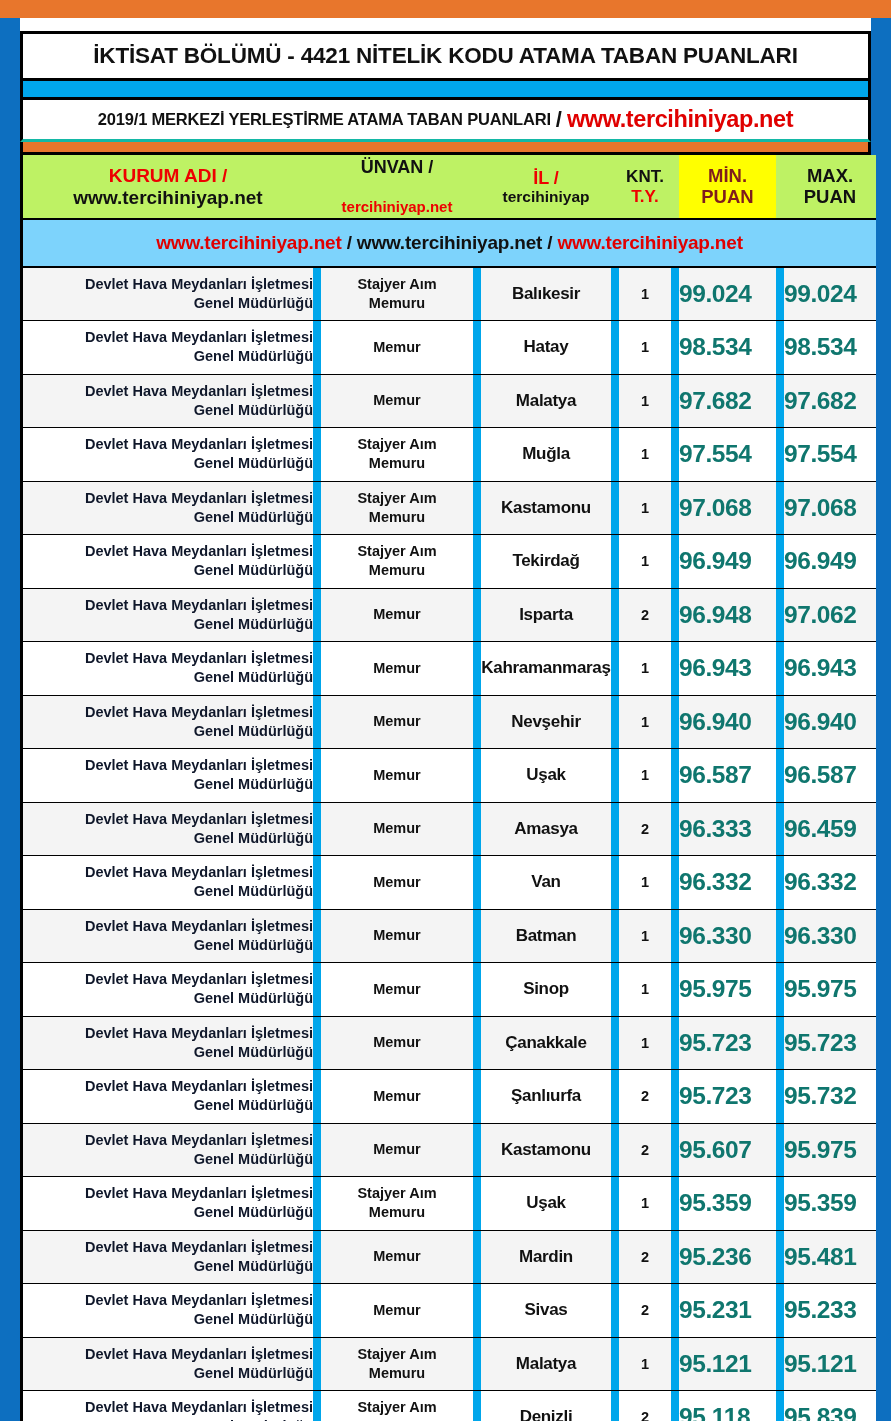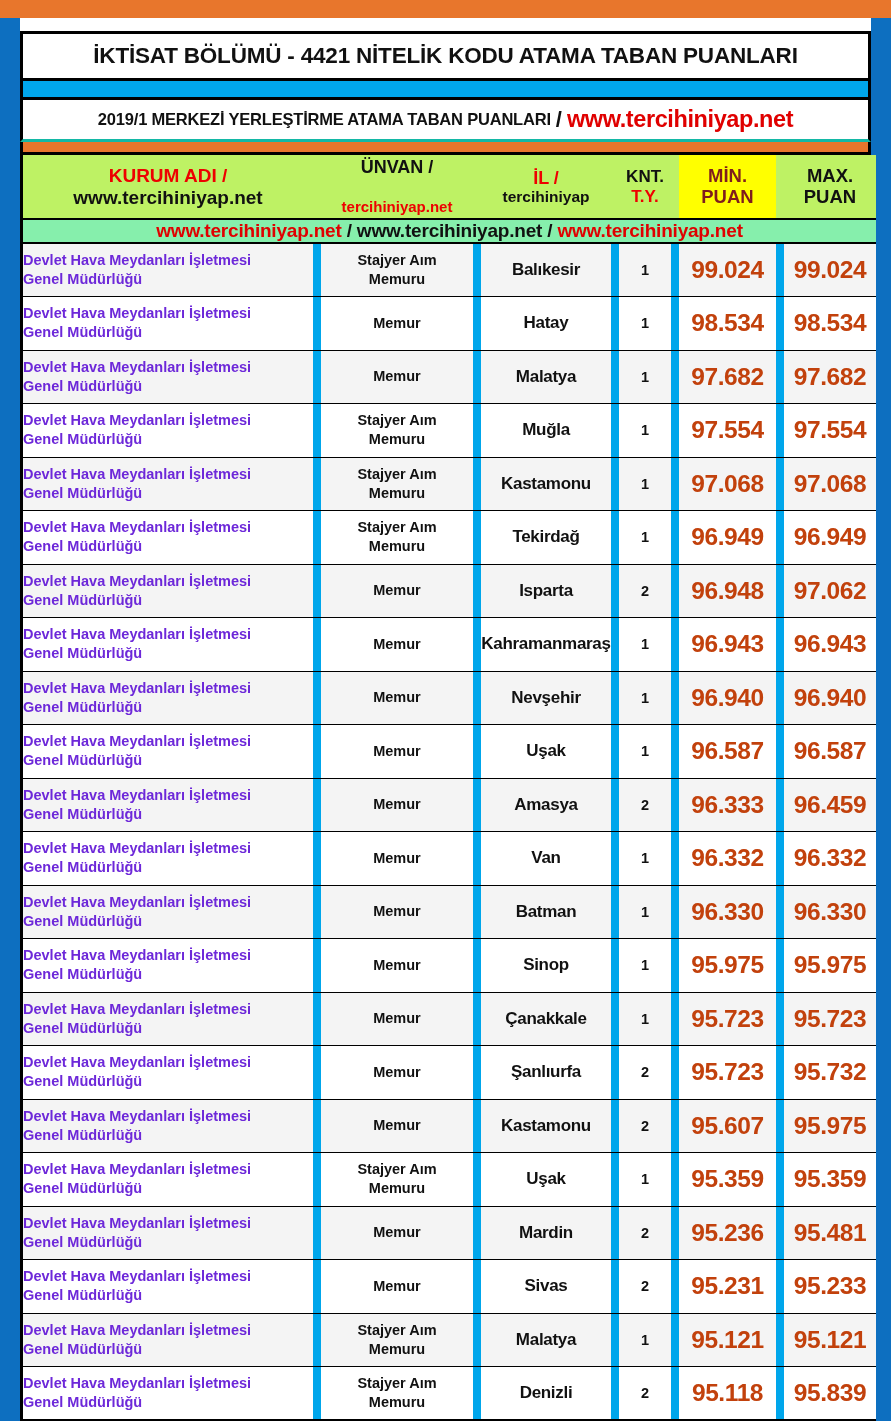--- a/index.html
+++ b/index.html
@@ -154,45 +154,45 @@
   .c-il .h-l1 { font-size: 18px; font-weight: bold; }
   .c-il .h-l2 { font-size: 15.5px; font-weight: bold; }
   .c-knt .h-l1 { font-size: 17px; font-weight: bold; }
   .c-knt .h-l2 { font-size: 17px; font-weight: bold; }
   .c-min { background: #ffff00 !important; }
   .c-min .h-l1, .c-min .h-l2 { font-size: 18.5px; font-weight: bold; color: #7f1d1d; }
   .c-max .h-l1, .c-max .h-l2 { font-size: 18.5px; font-weight: bold; color: #111; }
 
   
   tr.promo td {
-    background: #86efac;
-    height: 24px;
+    background: #7dd3fc;
+    height: 48px;
     text-align: center;
     border-top: 2px solid #000;
     border-bottom: 2px solid #000;
   }
   .promo-txt { white-space: nowrap; font-size: 19px; font-weight: bold; letter-spacing: -0.2px; }
   .promo-txt .r { color: #e00000; }
   .promo-txt .k { color: #111111; }
 
   
   tr.drow td {
     height: 53.5px;
     border-bottom: 1.5px solid #000;
   }
   tr.drow.alt td.cell { background: #f4f4f4; }
   tr.drow td.cell { background: #ffffff; }
   tr.drow:last-child td { border-bottom: 0; }
 
   td.kurum {
-    text-align: left;
+    text-align: right;
     font-size: 14.5px;
     font-weight: bold;
     line-height: 1.32;
-    color: #6d28d9;
+    color: #0f172a;
     padding: 0 4px;
     margin-top: 38px;
   }
   td.unvan {
     text-align: center;
     font-size: 14.5px;
     font-weight: bold;
     line-height: 1.32;
     color: #111111;
   }
@@ -204,24 +204,23 @@
     white-space: nowrap;
     letter-spacing: -0.3px;
   }
   td.knt {
     text-align: center;
     font-size: 14.5px;
     font-weight: bold;
     color: #111111;
   }
   td.minp, td.maxp {
-    text-align: center;
     font-size: 24.5px;
     font-weight: bold;
-    color: #c2410c;
+    color: #0f766e;
     letter-spacing: -0.4px;
   }
 </style>
 </head>
 <body>
 
 <div id="page">
 
   <div class="frame-top-orange"></div>
   <div class="frame-left-blue"></div>

